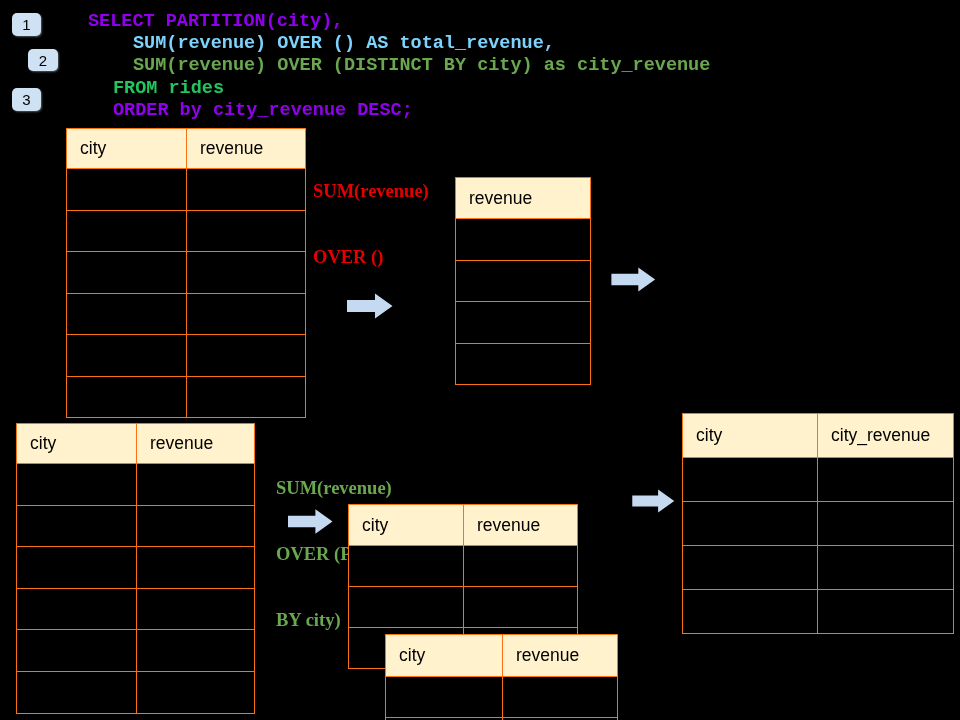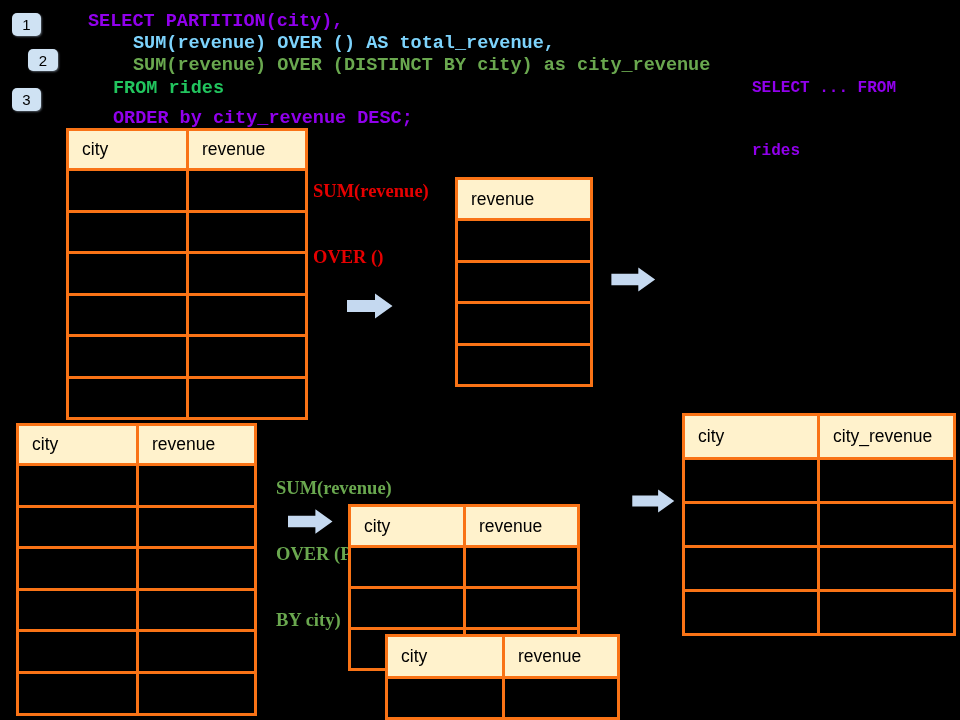--- a/index.html
+++ b/index.html
@@ -19,33 +19,33 @@
   
   .mono{
     font-family:"Liberation Mono","DejaVu Sans Mono",monospace;
     font-weight:bold;white-space:pre;
   }
   .sql-line{position:absolute;font-size:18.5px;line-height:22px;}
   #sql1{left:88px;top:11px;}
   #sql2{left:133px;top:33px;}
   #sql3{left:133px;top:55px;}
   #sql4{left:113px;top:78px;}
-  #sql5{left:113px;top:108px;}
+  #sql5{left:113px;top:100px;}
   .from-note{position:absolute;left:752px;top:36px;font-size:16px;line-height:21px;}
   .annot{position:absolute;font-size:18.5px;line-height:22px;font-family:Liberation Serif, serif;}
   #annot-total{left:313px;top:136px;}
   #annot-partition{left:276px;top:433px;}
   
   .tbl{position:absolute;}
   .tbl table{border-collapse:collapse;table-layout:fixed;}
   .tbl th{
     background:#FFF2CC;font-weight:normal;font-size:17.5px;text-align:left;
     padding:0 0 0 13px;color:#000;vertical-align:middle;
   }
-  .tbl th,.tbl td{border:3px solid #f97316;}
+  .tbl th,.tbl td{border:1px solid #f97316;}
   .tbl td{background:#000;padding:0;}
   #tbl-source-top   {left:66px; top:128px;}
   #tbl-total-result {left:455px;top:177px;}
   #tbl-source-bottom{left:16px; top:423px;}
   #tbl-part-mid     {left:348px;top:504px;}
   #tbl-part-overlay {left:385px;top:634px;z-index:5;}
   #tbl-city-result  {left:682px;top:413px;}
   
   .arrow{position:absolute;}
   #arrow1{left:347px;top:293px;}
@@ -63,24 +63,20 @@
   <div class="badge" id="badge3">3</div>
 
   <div>
     <div class="mono sql-line" id="sql1" style="color: rgb(145, 0, 236);">SELECT PARTITION(city),</div>
     <div class="mono sql-line" id="sql2" style="color: #7dd3fc;">SUM(revenue) OVER () AS total_revenue,</div>
     <div class="mono sql-line" id="sql3" style="color: rgb(106, 168, 79);">SUM(revenue) OVER (DISTINCT BY city) as city_revenue</div>
     <div class="mono sql-line" id="sql4" style="color: #22c55e;">FROM rides</div>
     <div class="mono sql-line" id="sql5" style="color: rgb(145, 0, 236);">ORDER by city_revenue DESC;</div>
   </div>
 
-  <div class="mono from-note" style="color: rgb(145, 0, 236);">
-    <div>SELECT ... FROM</div>
-    <div>rides</div>
-  </div>
 
   <div class="mono annot" id="annot-total" style="color: rgb(230, 0, 0);">
     <div>SUM(revenue)</div>
     <div>OVER ()</div>
   </div>
 
   <div class="mono annot" id="annot-partition" style="color: rgb(106, 168, 79);">
     <div>SUM(revenue)</div>
     <div>OVER (PARTITION</div>
     <div>BY city)</div>

